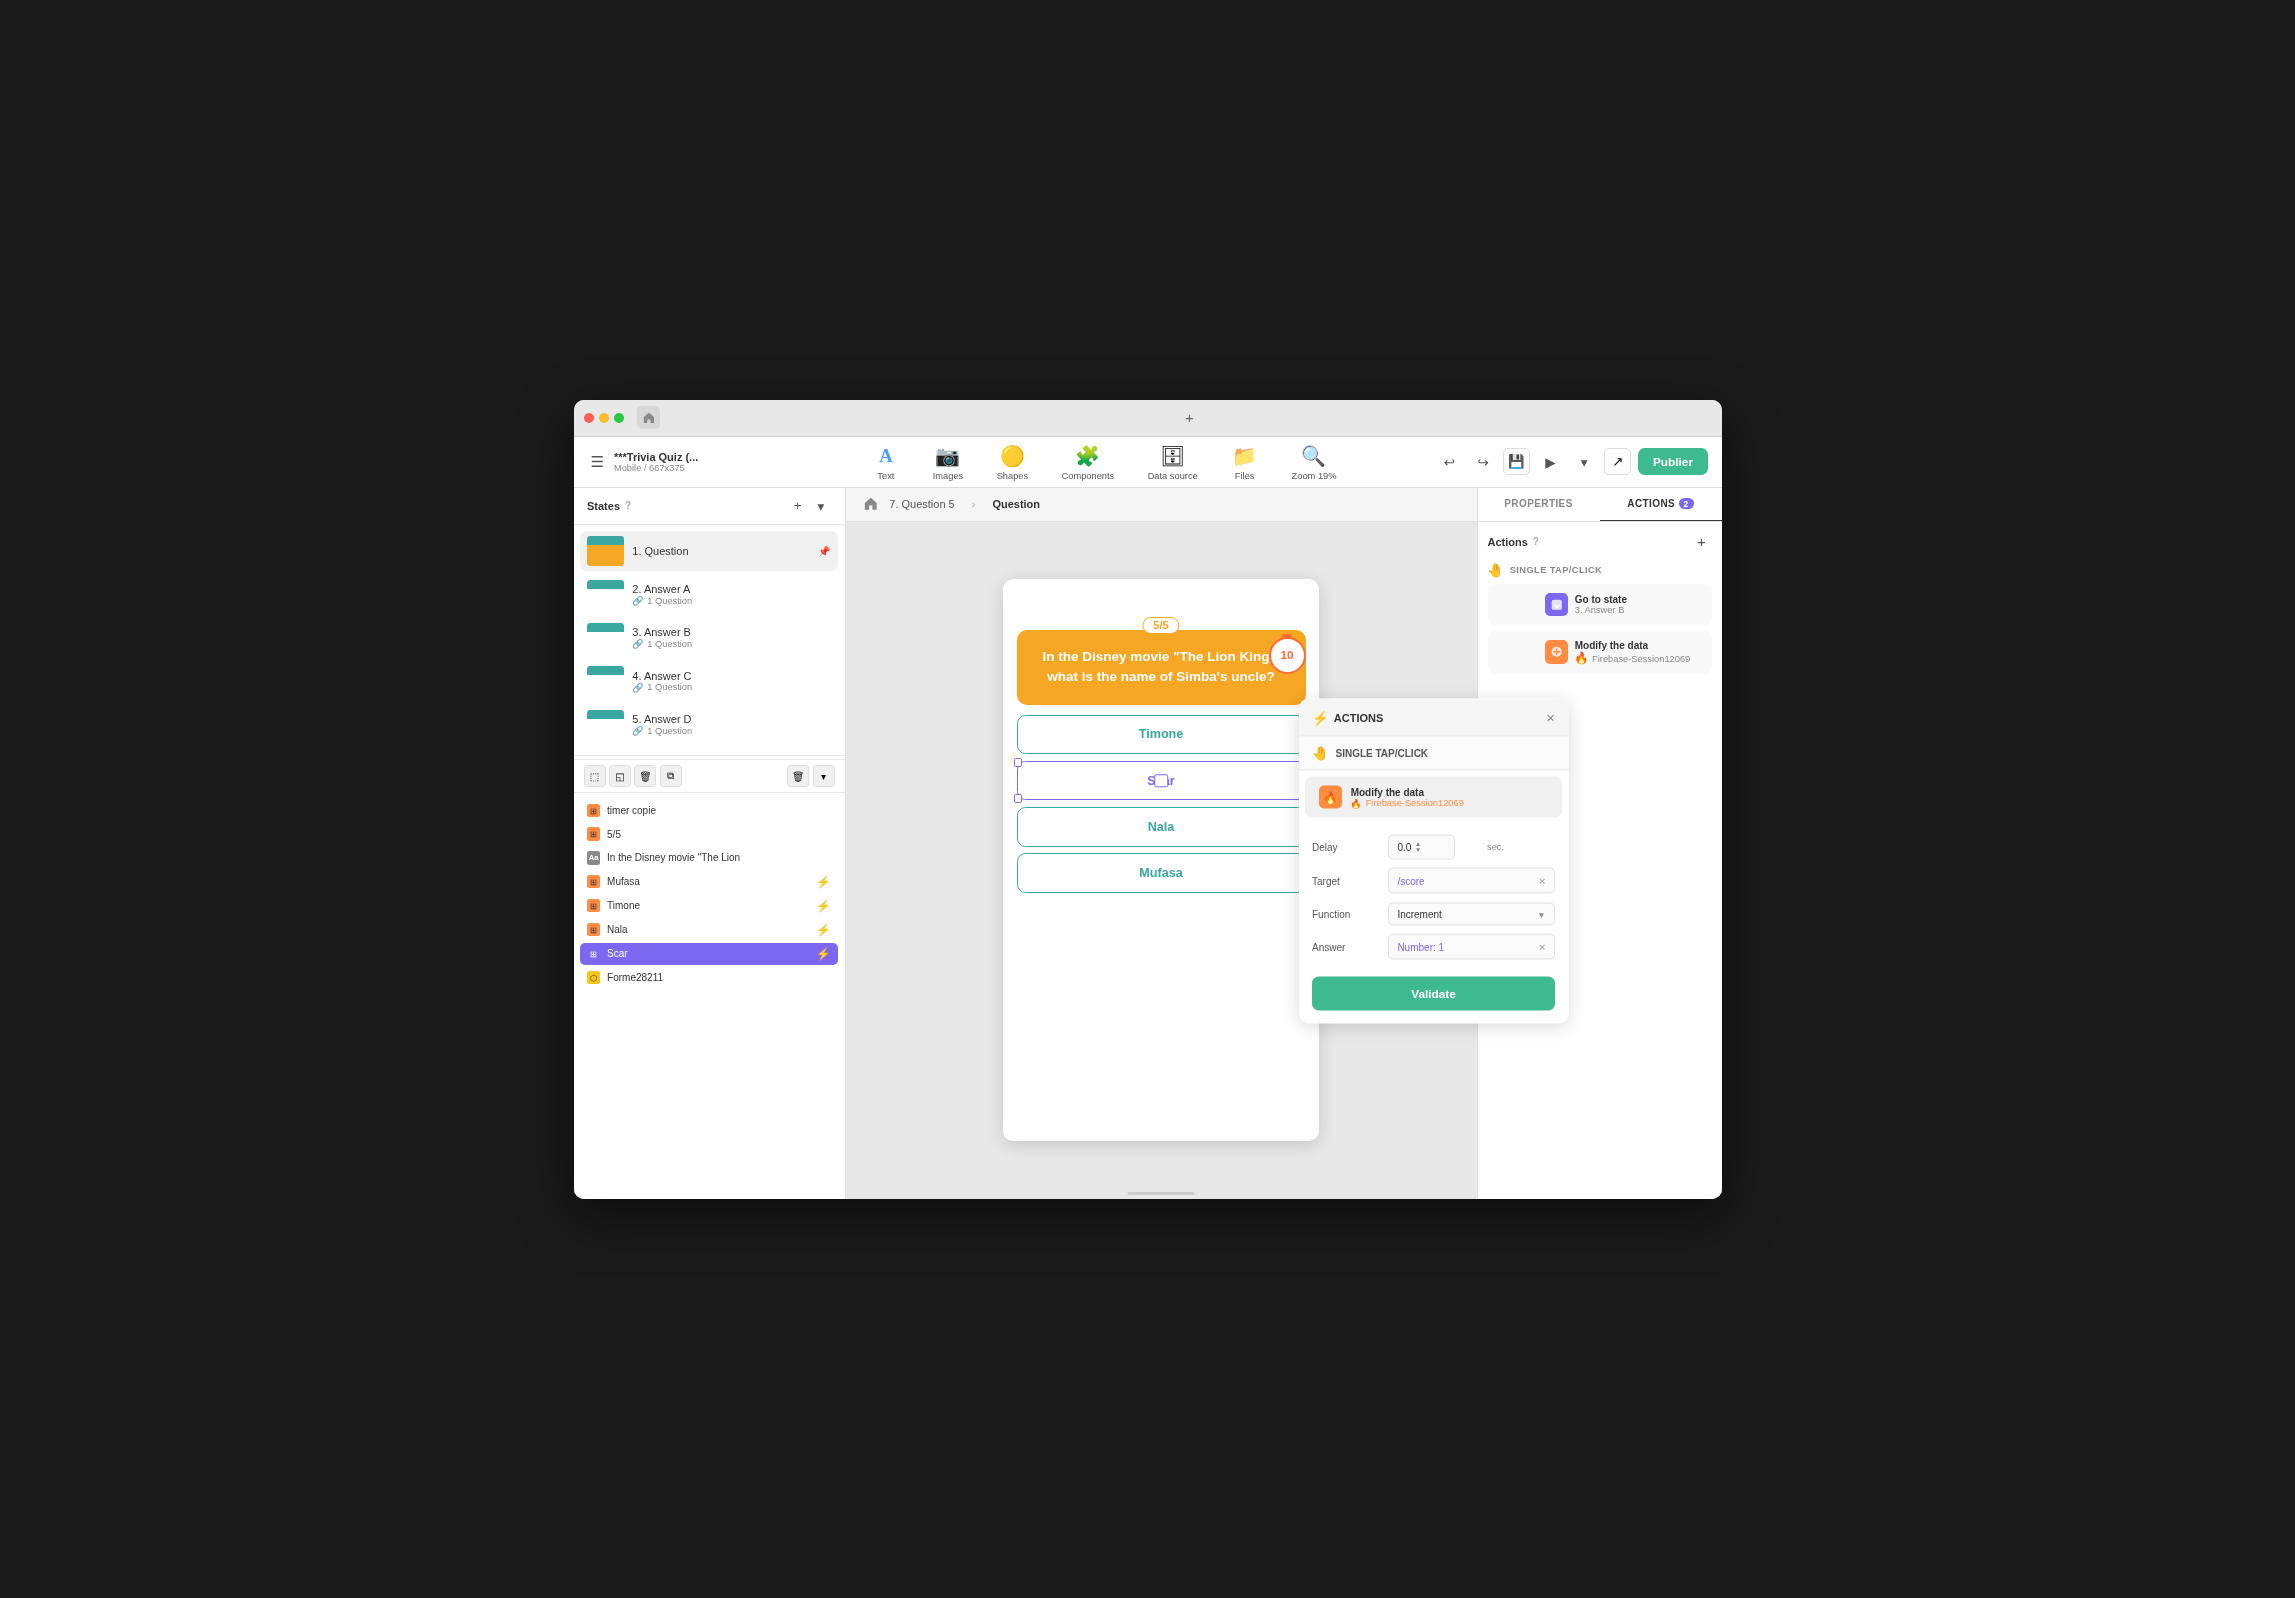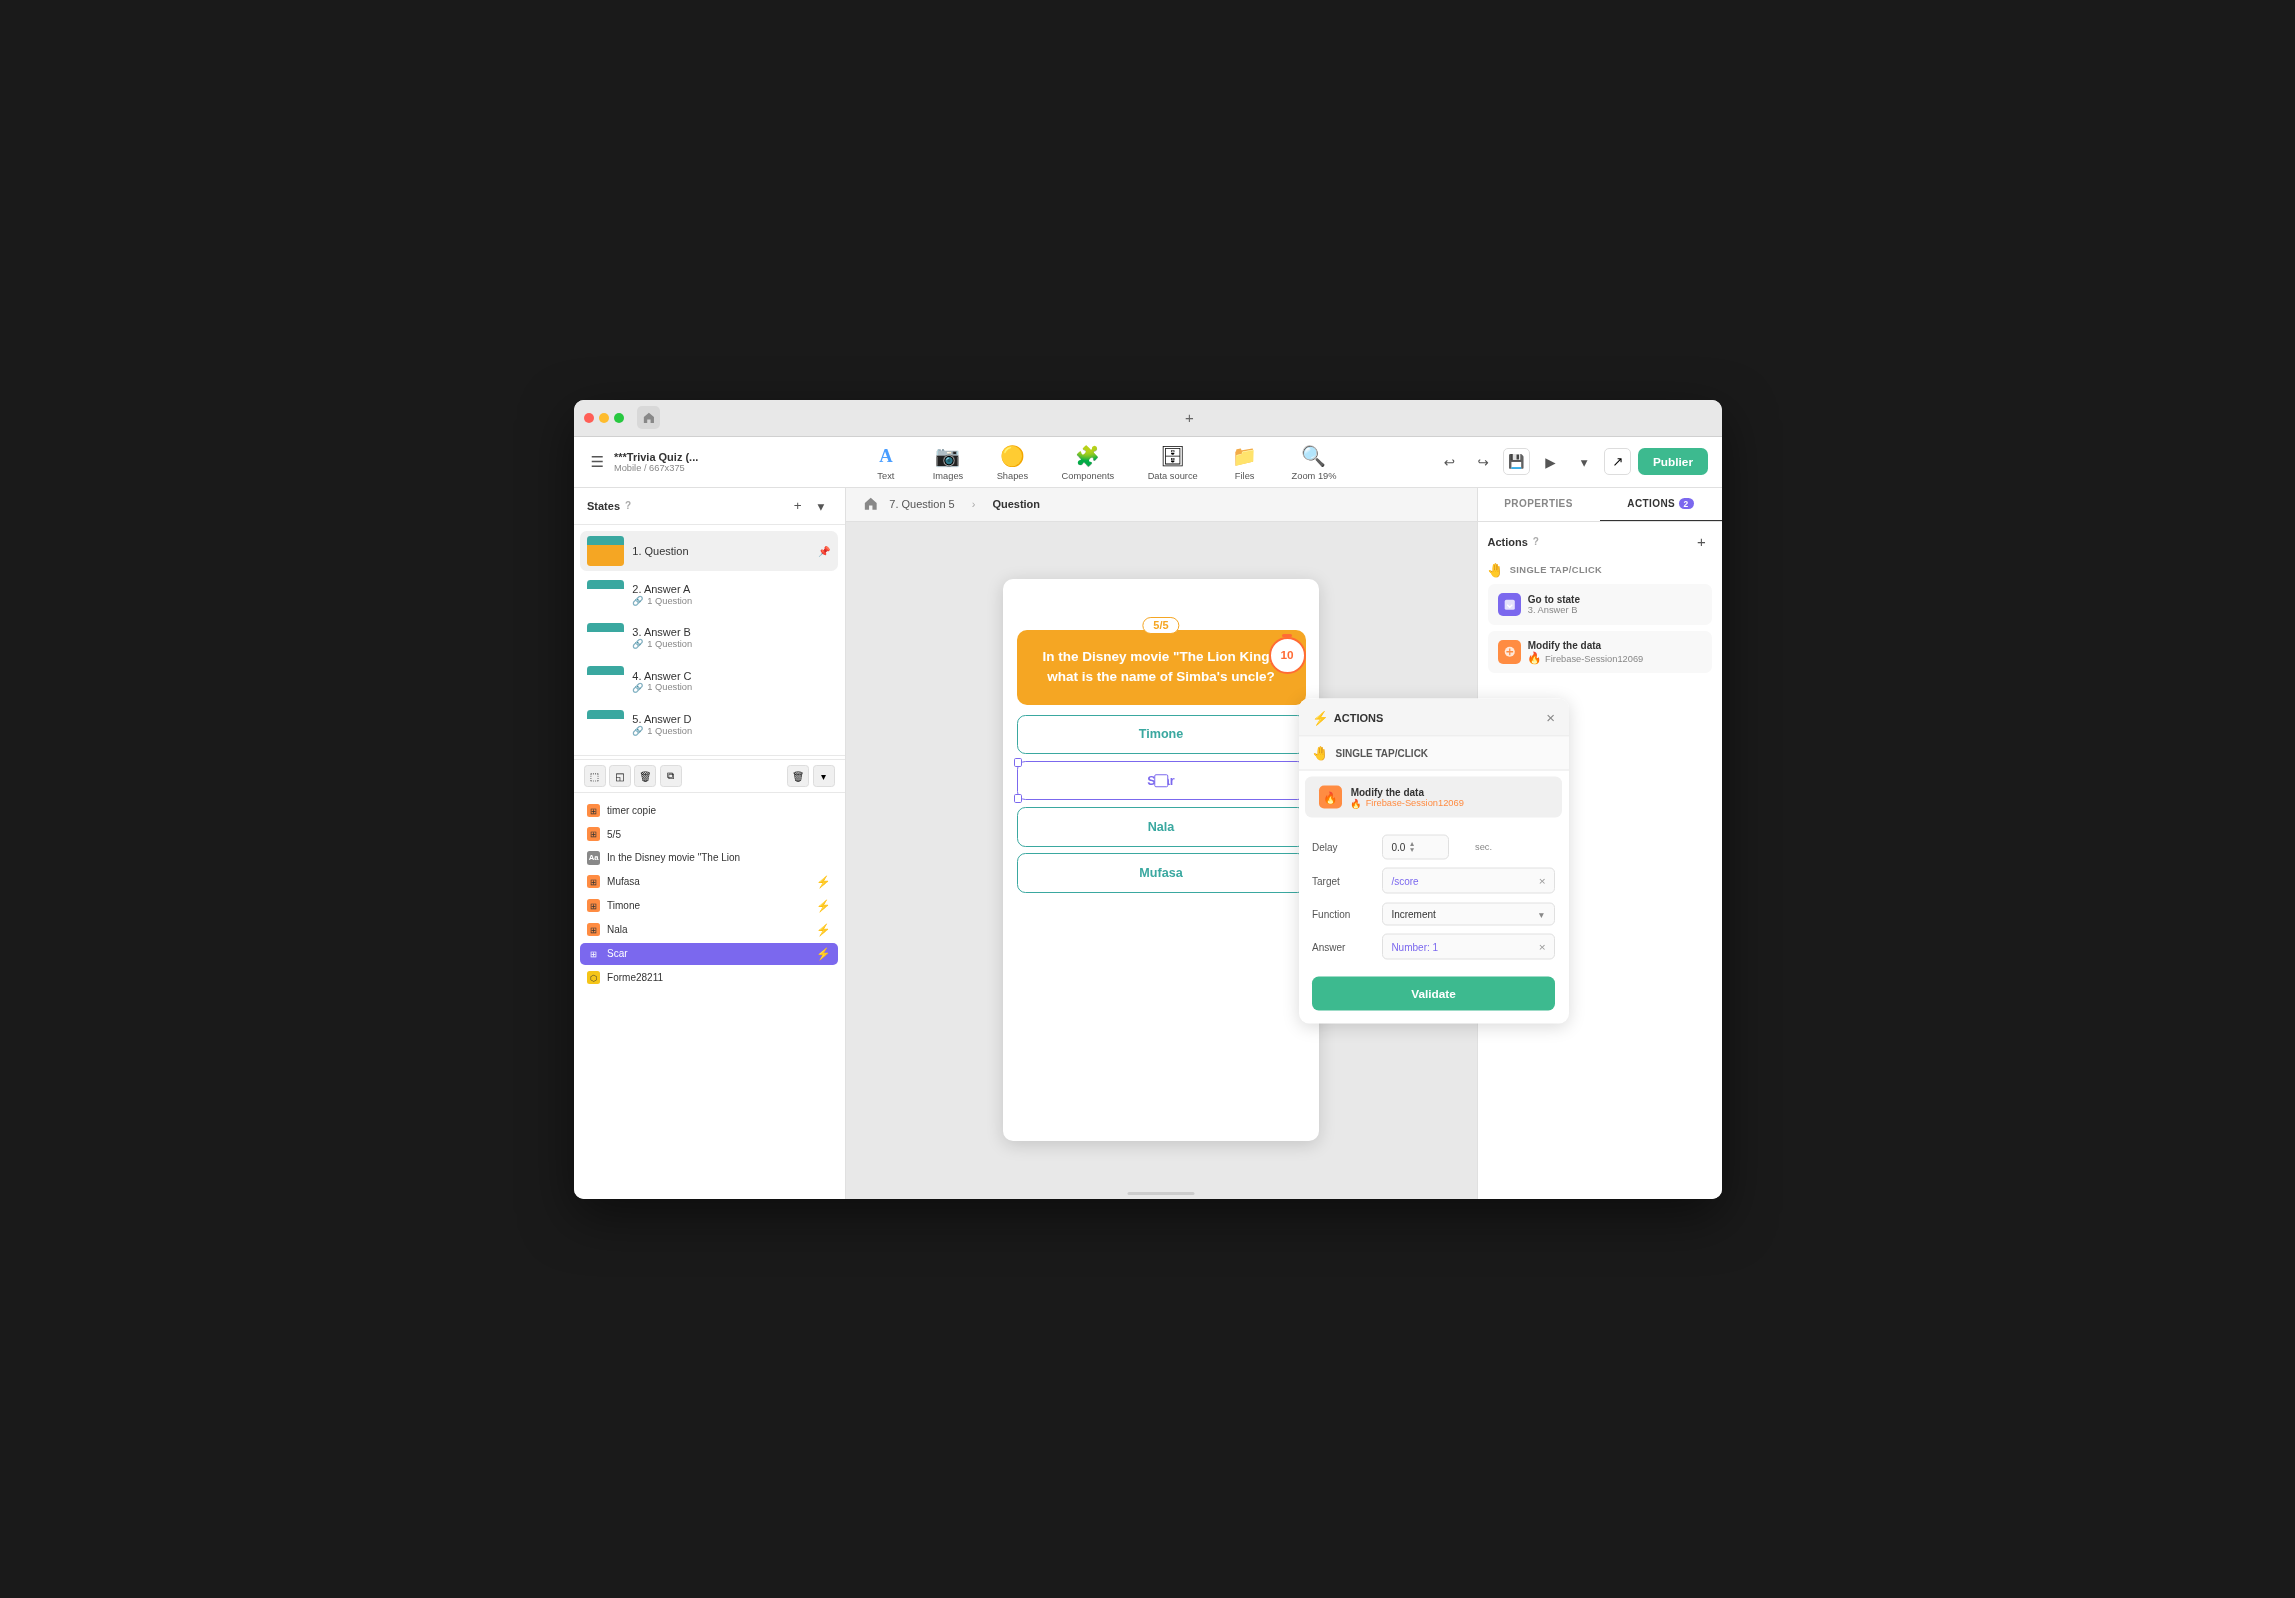--- a/index.html
+++ b/index.html
@@ -328,21 +328,21 @@
     .action-card {
       background: #f8f8f8;
       border-radius: 6.7px;
       padding: 8.4px 10px;
       margin-bottom: 6.7px;
     }
     .action-card-title { font-size: 10px; font-weight: 600; color: #333; }
     .action-card-sub { font-size: 9.3px; color: #888; }
     .action-icon { width: 23.6px; height: 23.6px; border-radius: 5px; background: #7b68ee; display: flex; align-items: center; justify-content: center; flex-shrink: 0; }
     .action-icon-orange { background: #ff8c42; }
-    .action-row { display: flex; align-items: center; gap: 6.7px; }
+    .action-row { display: flex; align-items: center; gap: 6.7px; margin-left: 47px; }
     .firebase-icon { color: #ff8c42; font-size: 11.8px; }
     .action-panel-overlay {
       position: absolute;
       left: 725px;
       top: 304px;
       width: 270px;
       background: #fff;
       border-radius: 10px;
       box-shadow: 0 3.4px 17px rgba(0,0,0,0.15);
       overflow: hidden;
@@ -377,21 +377,21 @@
       background: #f0f0f0;
       margin: 6.7px;
       border-radius: 6.7px;
     }
     .ap-action-icon { width: 23.6px; height: 23.6px; border-radius: 5px; background: #ff8c42; display: flex; align-items: center; justify-content: center; flex-shrink: 0; font-size: 11.8px; }
     .ap-action-info { flex: 1; }
     .ap-action-title { font-size: 10px; font-weight: 600; color: #333; }
     .ap-action-sub { font-size: 9.3px; color: #ff8c42; display: flex; align-items: center; gap: 3.4px; }
 
     .ap-form { padding: 10px 13.5px; display: flex; flex-direction: column; gap: 8.4px; }
-    .ap-form-row { display: flex; align-items: center; gap: 16px; }
+    .ap-form-row { display: flex; align-items: center; gap: 22px; }
     .ap-form-label { font-size: 10px; color: #555; width: 54px; flex-shrink: 0; }
     .ap-form-select {
       flex: 1;
       border: 0.8px solid #e0e0e0;
       border-radius: 5px;
       padding: 5px 8.4px;
       font-size: 10px;
       color: #333;
       background: #fafafa;
       appearance: none;

